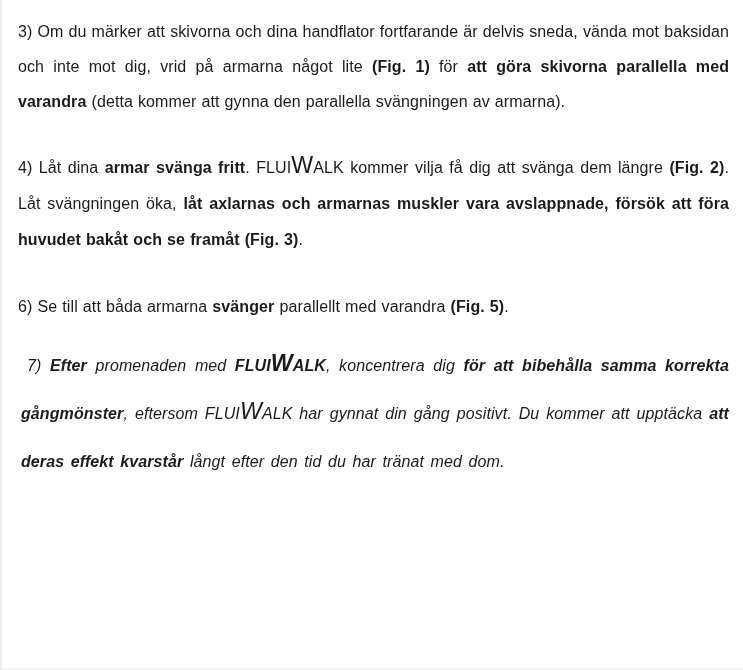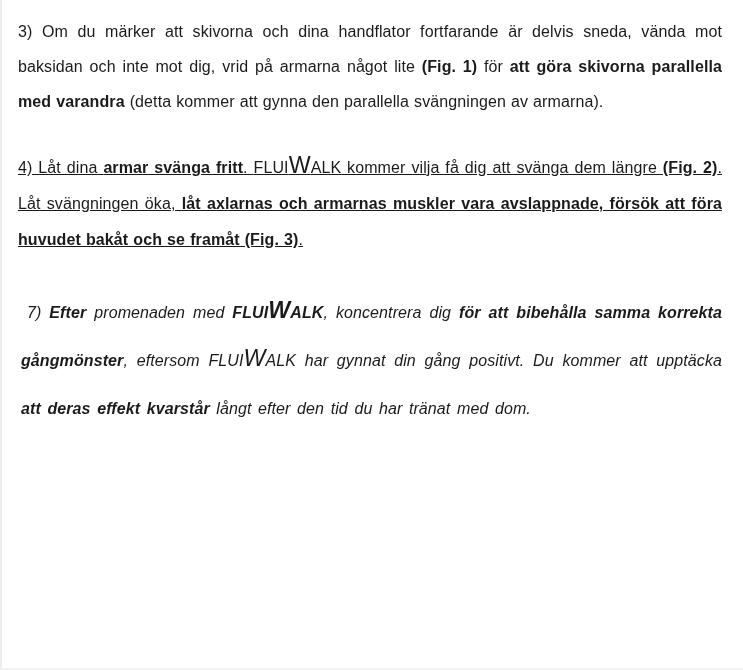--- a/index.html
+++ b/index.html
@@ -15,32 +15,32 @@
     font-family: "Liberation Sans", sans-serif;
     color: #1b1b1b;
     box-sizing: border-box;
     border-left: 2px solid #ededed;
     border-bottom: 2px solid #f3f3f3;
   }
   .page {
     box-sizing: border-box;
     width: 100%;
     height: 100%;
-    padding: 14px 21px 0 16px;
+    padding: 14px 14px 0 16px;
   }
   .para {
     margin: 0 0 31px 0;
     font-size: 16px;
     line-height: 35px;
     text-align: justify;
     letter-spacing: 0.1px;
     word-spacing: 0.5px;
   }
   .para:last-child { margin-bottom: 0; font-style: italic; }
-  .para-p4 { line-height: 36px; text-decoration: underline; }
+  .para-p4 { line-height: 36px; }
   .para-p5 { margin-bottom: 24px; }
   .para-p6 { margin-bottom: 18px; }
   .para-p7 {
     line-height: 48px;
     text-indent: 6px;
     padding-left: 3px;
     word-spacing: 2px;
   }
   .bold { font-weight: bold; }
   .brand { white-space: nowrap; }
@@ -49,15 +49,16 @@
     line-height: 0;
   }
 </style>
 </head>
 <body>
 
 <div class="page">
   <div>
       <p class="para para-p3"><span>3) Om du märker att skivorna och dina handflator fortfarande är delvis sneda, vända mot baksidan och inte mot dig, vrid på armarna något lite </span><span class="bold">(Fig. 1)</span><span> för </span><span class="bold">att göra skivorna parallella med varandra</span><span> (detta kommer att gynna den parallella svängningen av armarna).</span></p>
       <p class="para para-p4"><span>4) Låt dina </span><span class="bold">armar svänga fritt</span><span>. </span><span class="brand"><span>FLUI</span><span class="big-w">W</span><span>ALK</span></span><span> kommer vilja få dig att svänga dem längre </span><span class="bold">(Fig. 2)</span><span>. Låt svängningen öka, </span><span class="bold">låt axlarnas och armarnas muskler vara avslappnade, försök att föra huvudet bakåt och se framåt (Fig. 3)</span><span>.</span></p>
+      <p class="para para-p6"><span>6) Se till att båda armarna </span><span class="bold">svänger</span><span> parallellt med varandra </span><span class="bold">(Fig. 5)</span><span>.</span></p>
       <p class="para para-p7"><span>7) </span><span class="bold">Efter</span><span> promenaden med </span><span class="brand bold"><span>FLUI</span><span class="big-w">W</span><span>ALK</span></span><span>, koncentrera dig </span><span class="bold">för att bibehålla samma korrekta gångmönster</span><span>, eftersom </span><span class="brand"><span>FLUI</span><span class="big-w">W</span><span>ALK</span></span><span> har gynnat din gång positivt. Du kommer att upptäcka </span><span class="bold">att deras effekt kvarstår</span><span> långt efter den tid du har tränat med dom.</span></p>
     </div>
 </div>
 
 </body></html>

